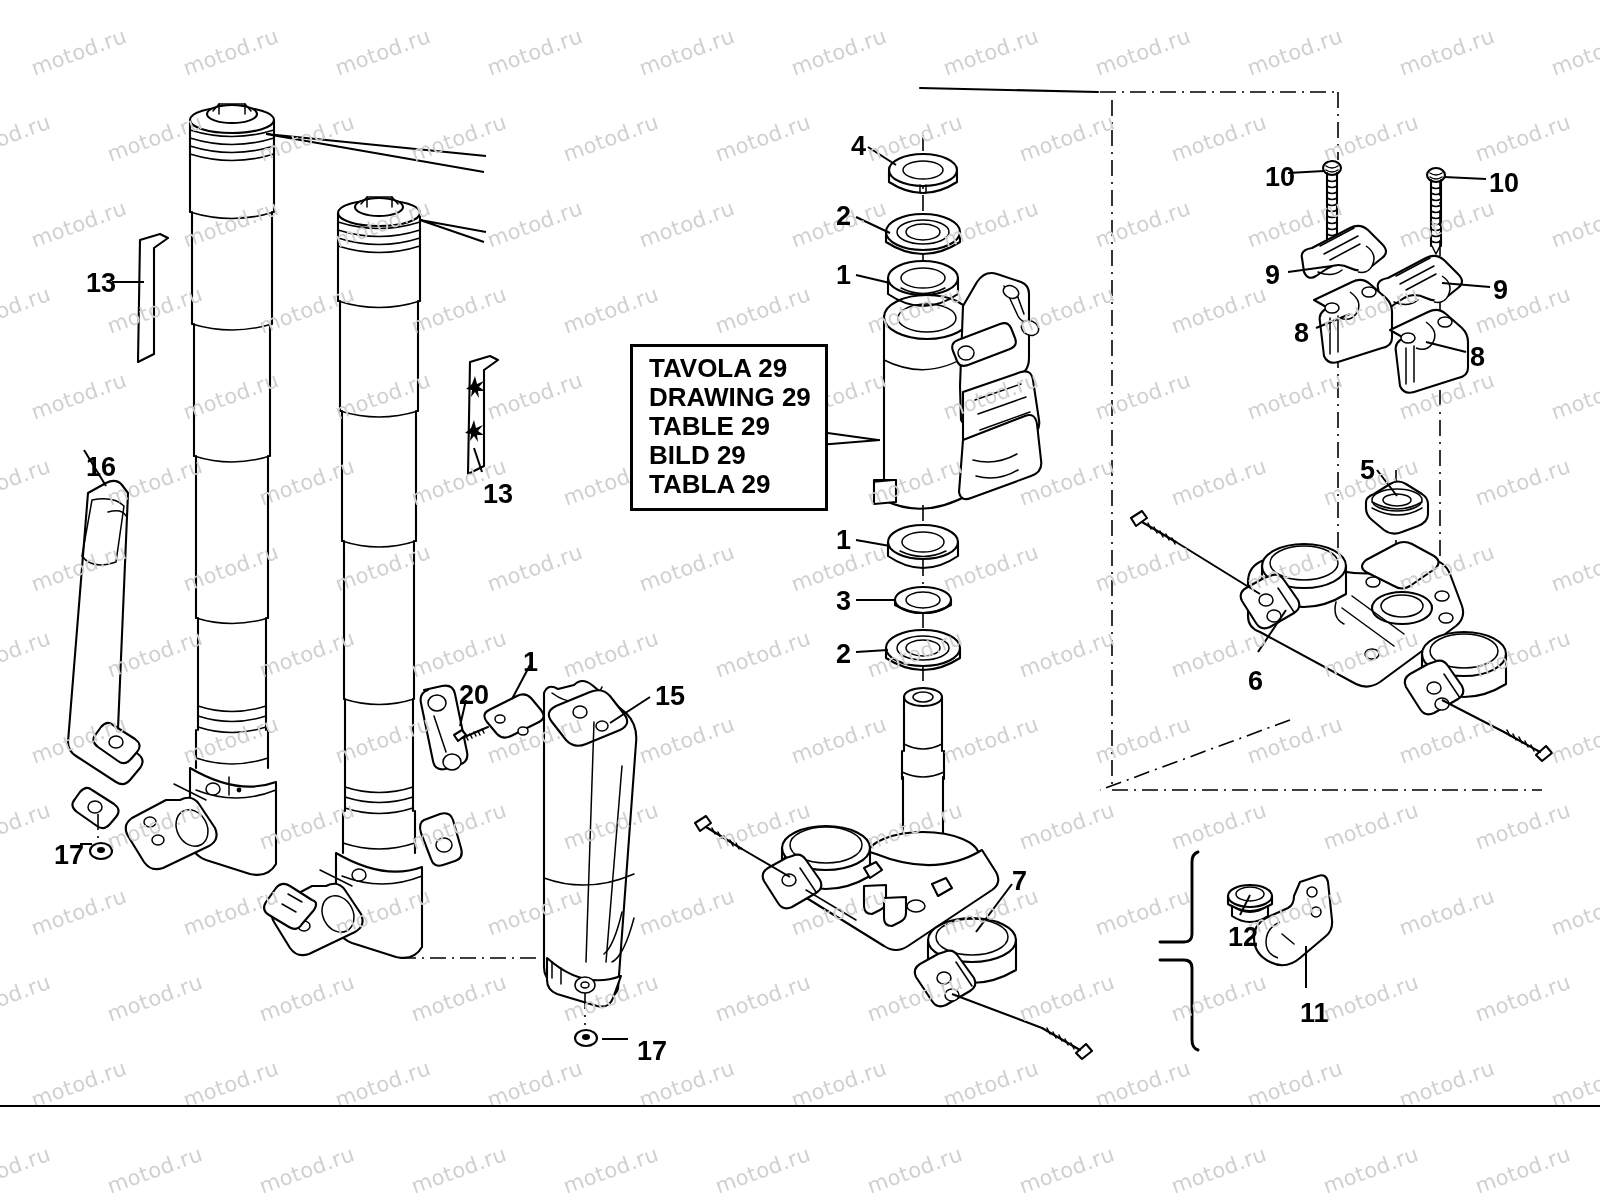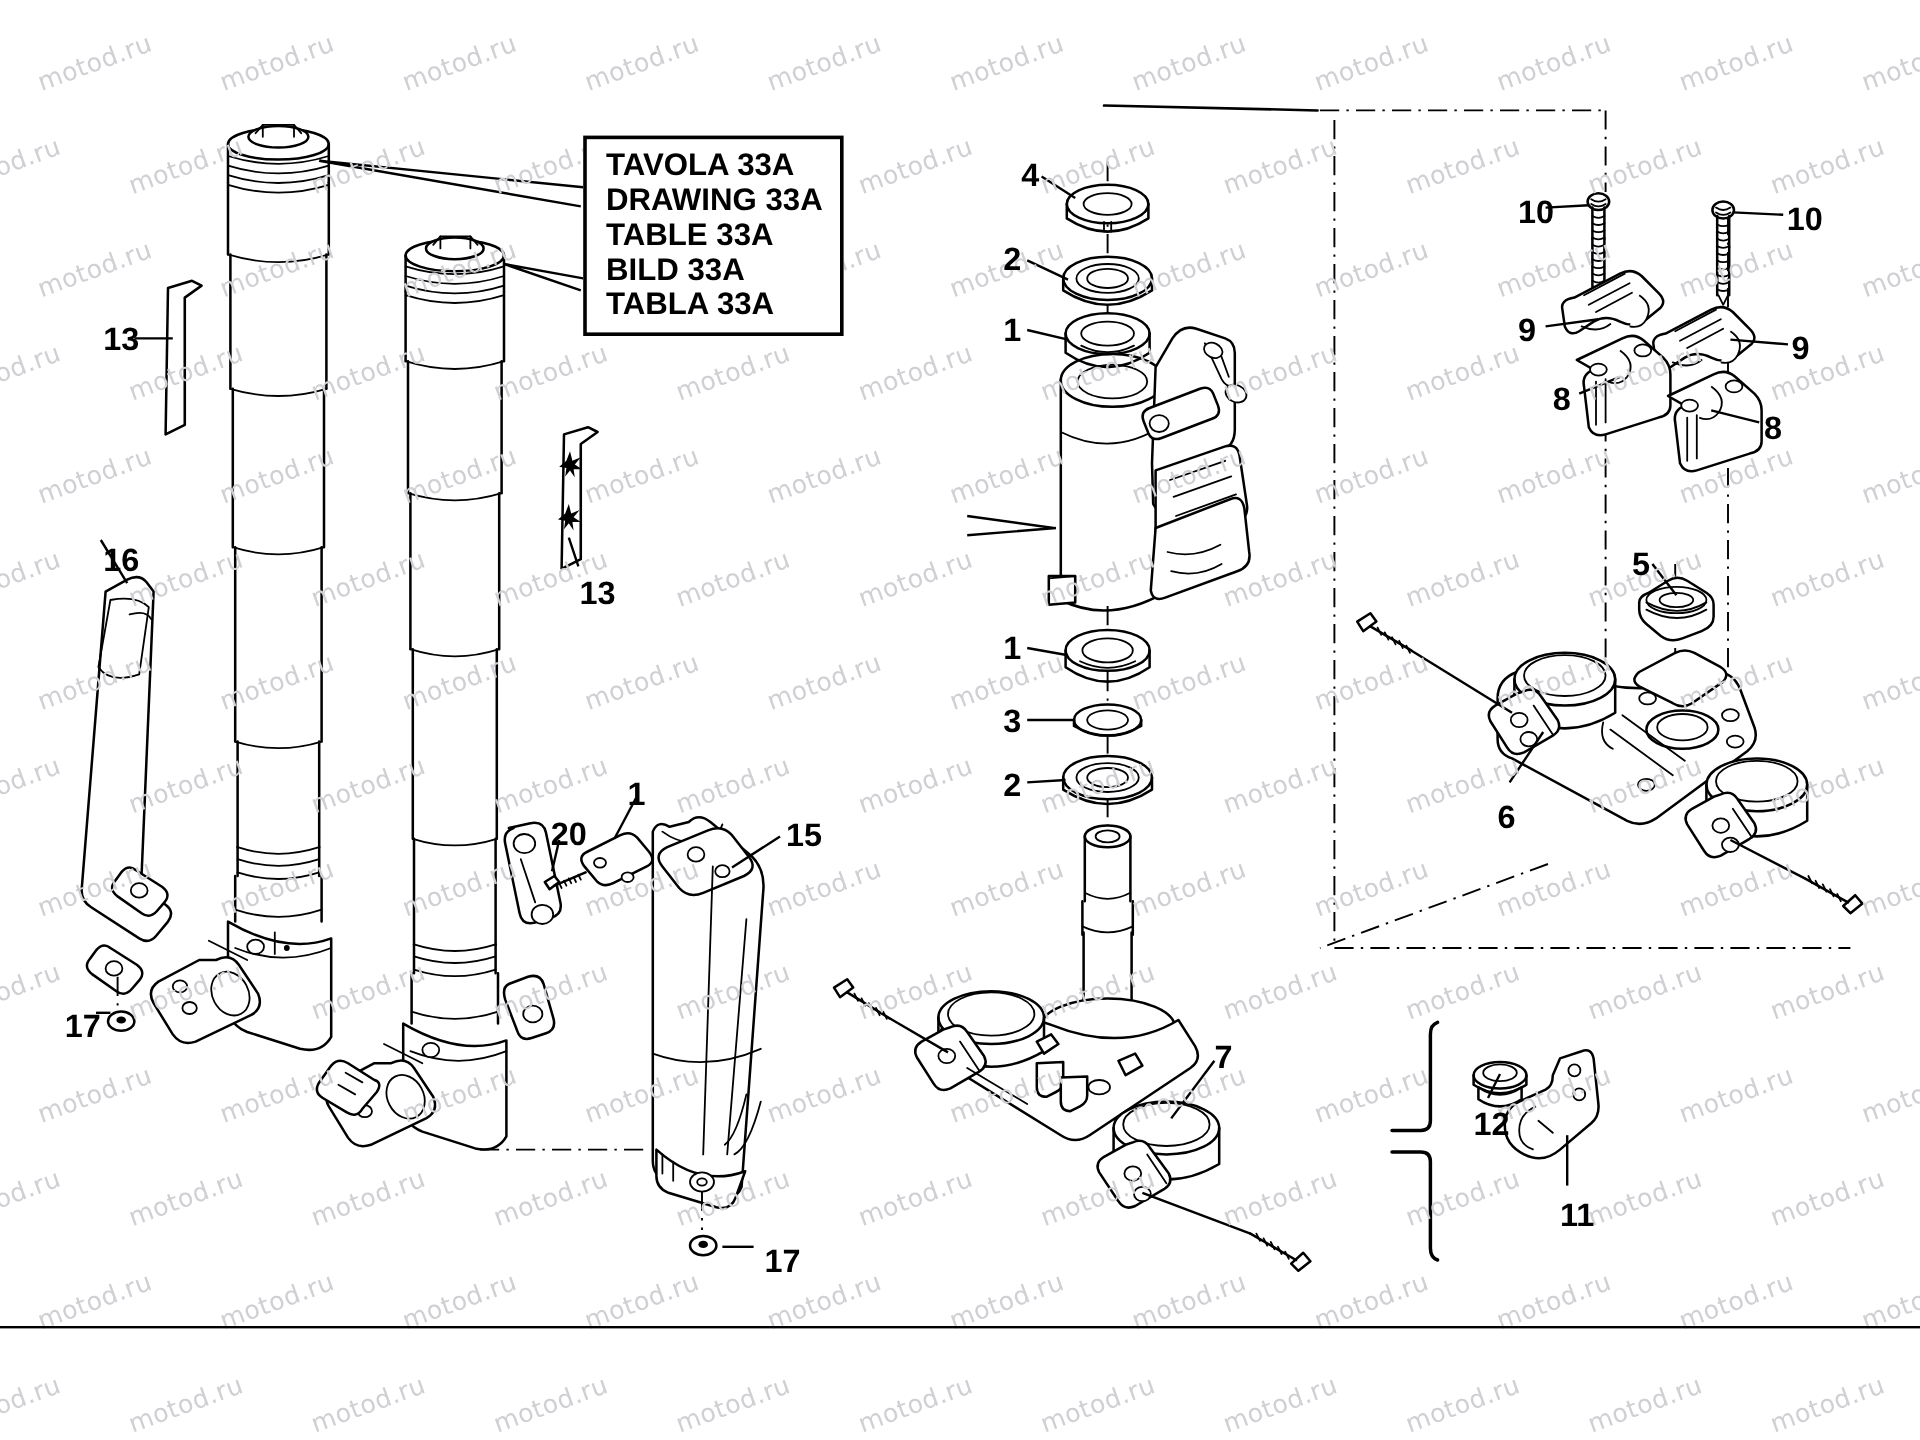--- a/index.html
+++ b/index.html
@@ -646,28 +646,28 @@
       <span class="wm" style="color: rgb(207, 207, 212); left: 608px; top: 1376px;">motod.ru</span>
       <span class="wm" style="color: rgb(207, 207, 212); left: 760px; top: 1376px;">motod.ru</span>
       <span class="wm" style="color: rgb(207, 207, 212); left: 912px; top: 1376px;">motod.ru</span>
       <span class="wm" style="color: rgb(207, 207, 212); left: 1064px; top: 1376px;">motod.ru</span>
       <span class="wm" style="color: rgb(207, 207, 212); left: 1216px; top: 1376px;">motod.ru</span>
       <span class="wm" style="color: rgb(207, 207, 212); left: 1368px; top: 1376px;">motod.ru</span>
       <span class="wm" style="color: rgb(207, 207, 212); left: 1520px; top: 1376px;">motod.ru</span>
       <span class="wm" style="color: rgb(207, 207, 212); left: 1672px; top: 1376px;">motod.ru</span>
     </div>
 
-  <div class="tbox" id="tbox0" style="left:486px;top:113px;">
-    <div>TAVOLA 33A</div>
-    <div>DRAWING 33A</div>
-    <div>TABLE 33A</div>
-    <div>BILD 33A</div>
-    <div>TABLA 33A</div>
+
+  <div class="tbox" id="tbox1" style="left:630px;top:344px;">
+    <div>TAVOLA 29</div>
+    <div>DRAWING 29</div>
+    <div>TABLE 29</div>
+    <div>BILD 29</div>
+    <div>TABLA 29</div>
   </div>
-
 
   <div id="labels">
       <div class="num" style="left: 86px; top: 270px;">13</div>
       <div class="num" style="left: 86px; top: 432px; margin-top: 22px;">16</div>
       <div class="num" style="left: 54px; top: 842px;">17</div>
       <div class="num" style="left: 483px; top: 481px;">13</div>
       <div class="num" style="left: 459px; top: 682px;">20</div>
       <div class="num" style="left: 523px; top: 649px;">1</div>
       <div class="num" style="left: 655px; top: 683px; text-align: center;">15</div>
       <div class="num" style="left: 637px; top: 1038px;">17</div>

